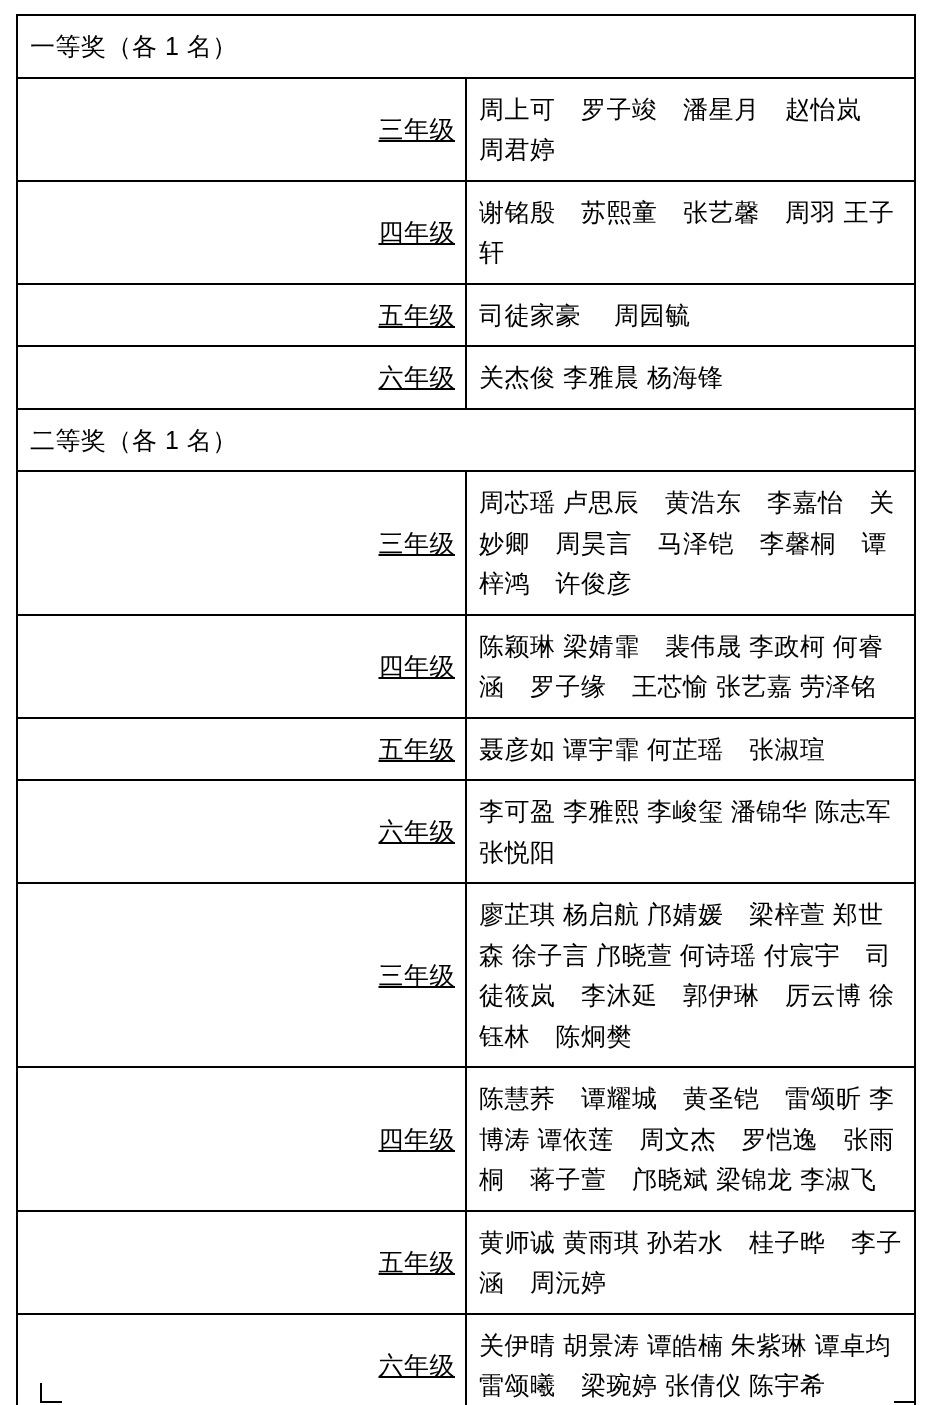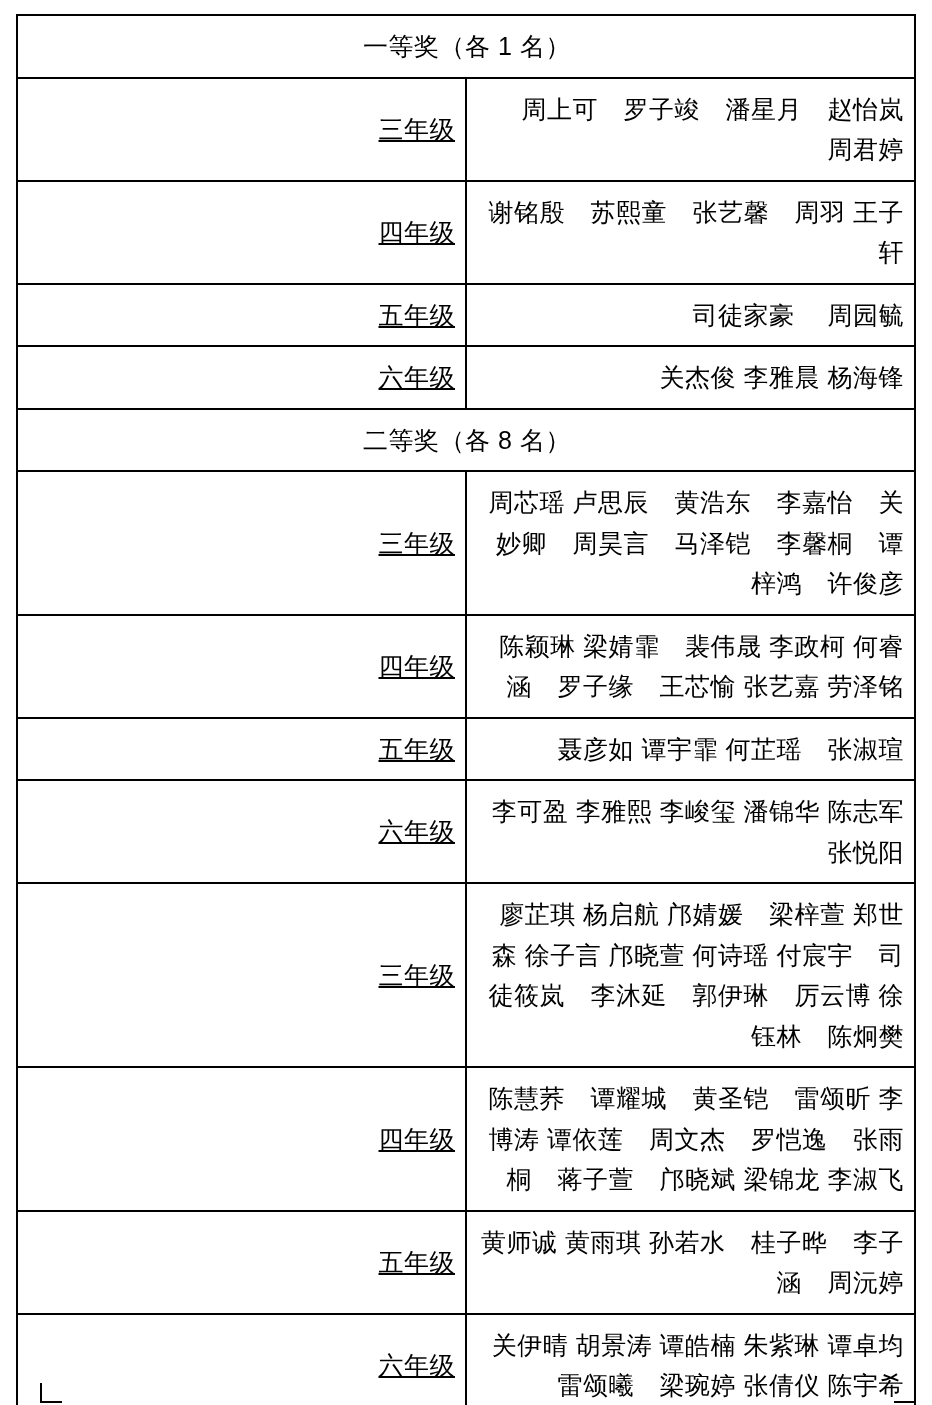--- a/index.html
+++ b/index.html
@@ -36,27 +36,26 @@
   }
   td.grade-cell {
     width: 118px;
     text-align: right;
     padding-left: 4px;
     padding-right: 4px;
     white-space: nowrap;
     text-decoration: underline;
   }
   td.section-cell {
-    text-align: center;
     font-size: 25px;
     padding: 12px 0;
     letter-spacing: 1px;
   }
   td.names-cell {
-    text-align: right;
+    text-align: left;
   }
   .footer-marks {
     position: absolute;
     left: 16px;
     right: 16px;
     bottom: 2px;
     height: 20px;
   }
   .footer-marks .mark {
     position: absolute;
@@ -95,21 +94,21 @@
       <tr>
         <td class="grade-cell">五年级</td>
         <td class="names-cell">司徒家豪　 周园毓</td>
       </tr>
       <tr>
         <td class="grade-cell">六年级</td>
         <td class="names-cell">关杰俊 李雅晨 杨海锋</td>
       </tr>
 
       <tr>
-        <td class="section-cell" colspan="2">二等奖（各 8 名）</td>
+        <td class="section-cell" colspan="2">二等奖（各 1 名）</td>
       </tr>
       <tr>
         <td class="grade-cell">三年级</td>
         <td class="names-cell">周芯瑶 卢思辰　黄浩东　李嘉怡　关妙卿　周昊言　马泽铠　李馨桐　谭梓鸿　许俊彦</td>
       </tr>
       <tr>
         <td class="grade-cell">四年级</td>
         <td class="names-cell">陈颖琳 梁婧霏　裴伟晟 李政柯 何睿涵　罗子缘　王芯愉 张艺嘉 劳泽铭</td>
       </tr>
       <tr>

